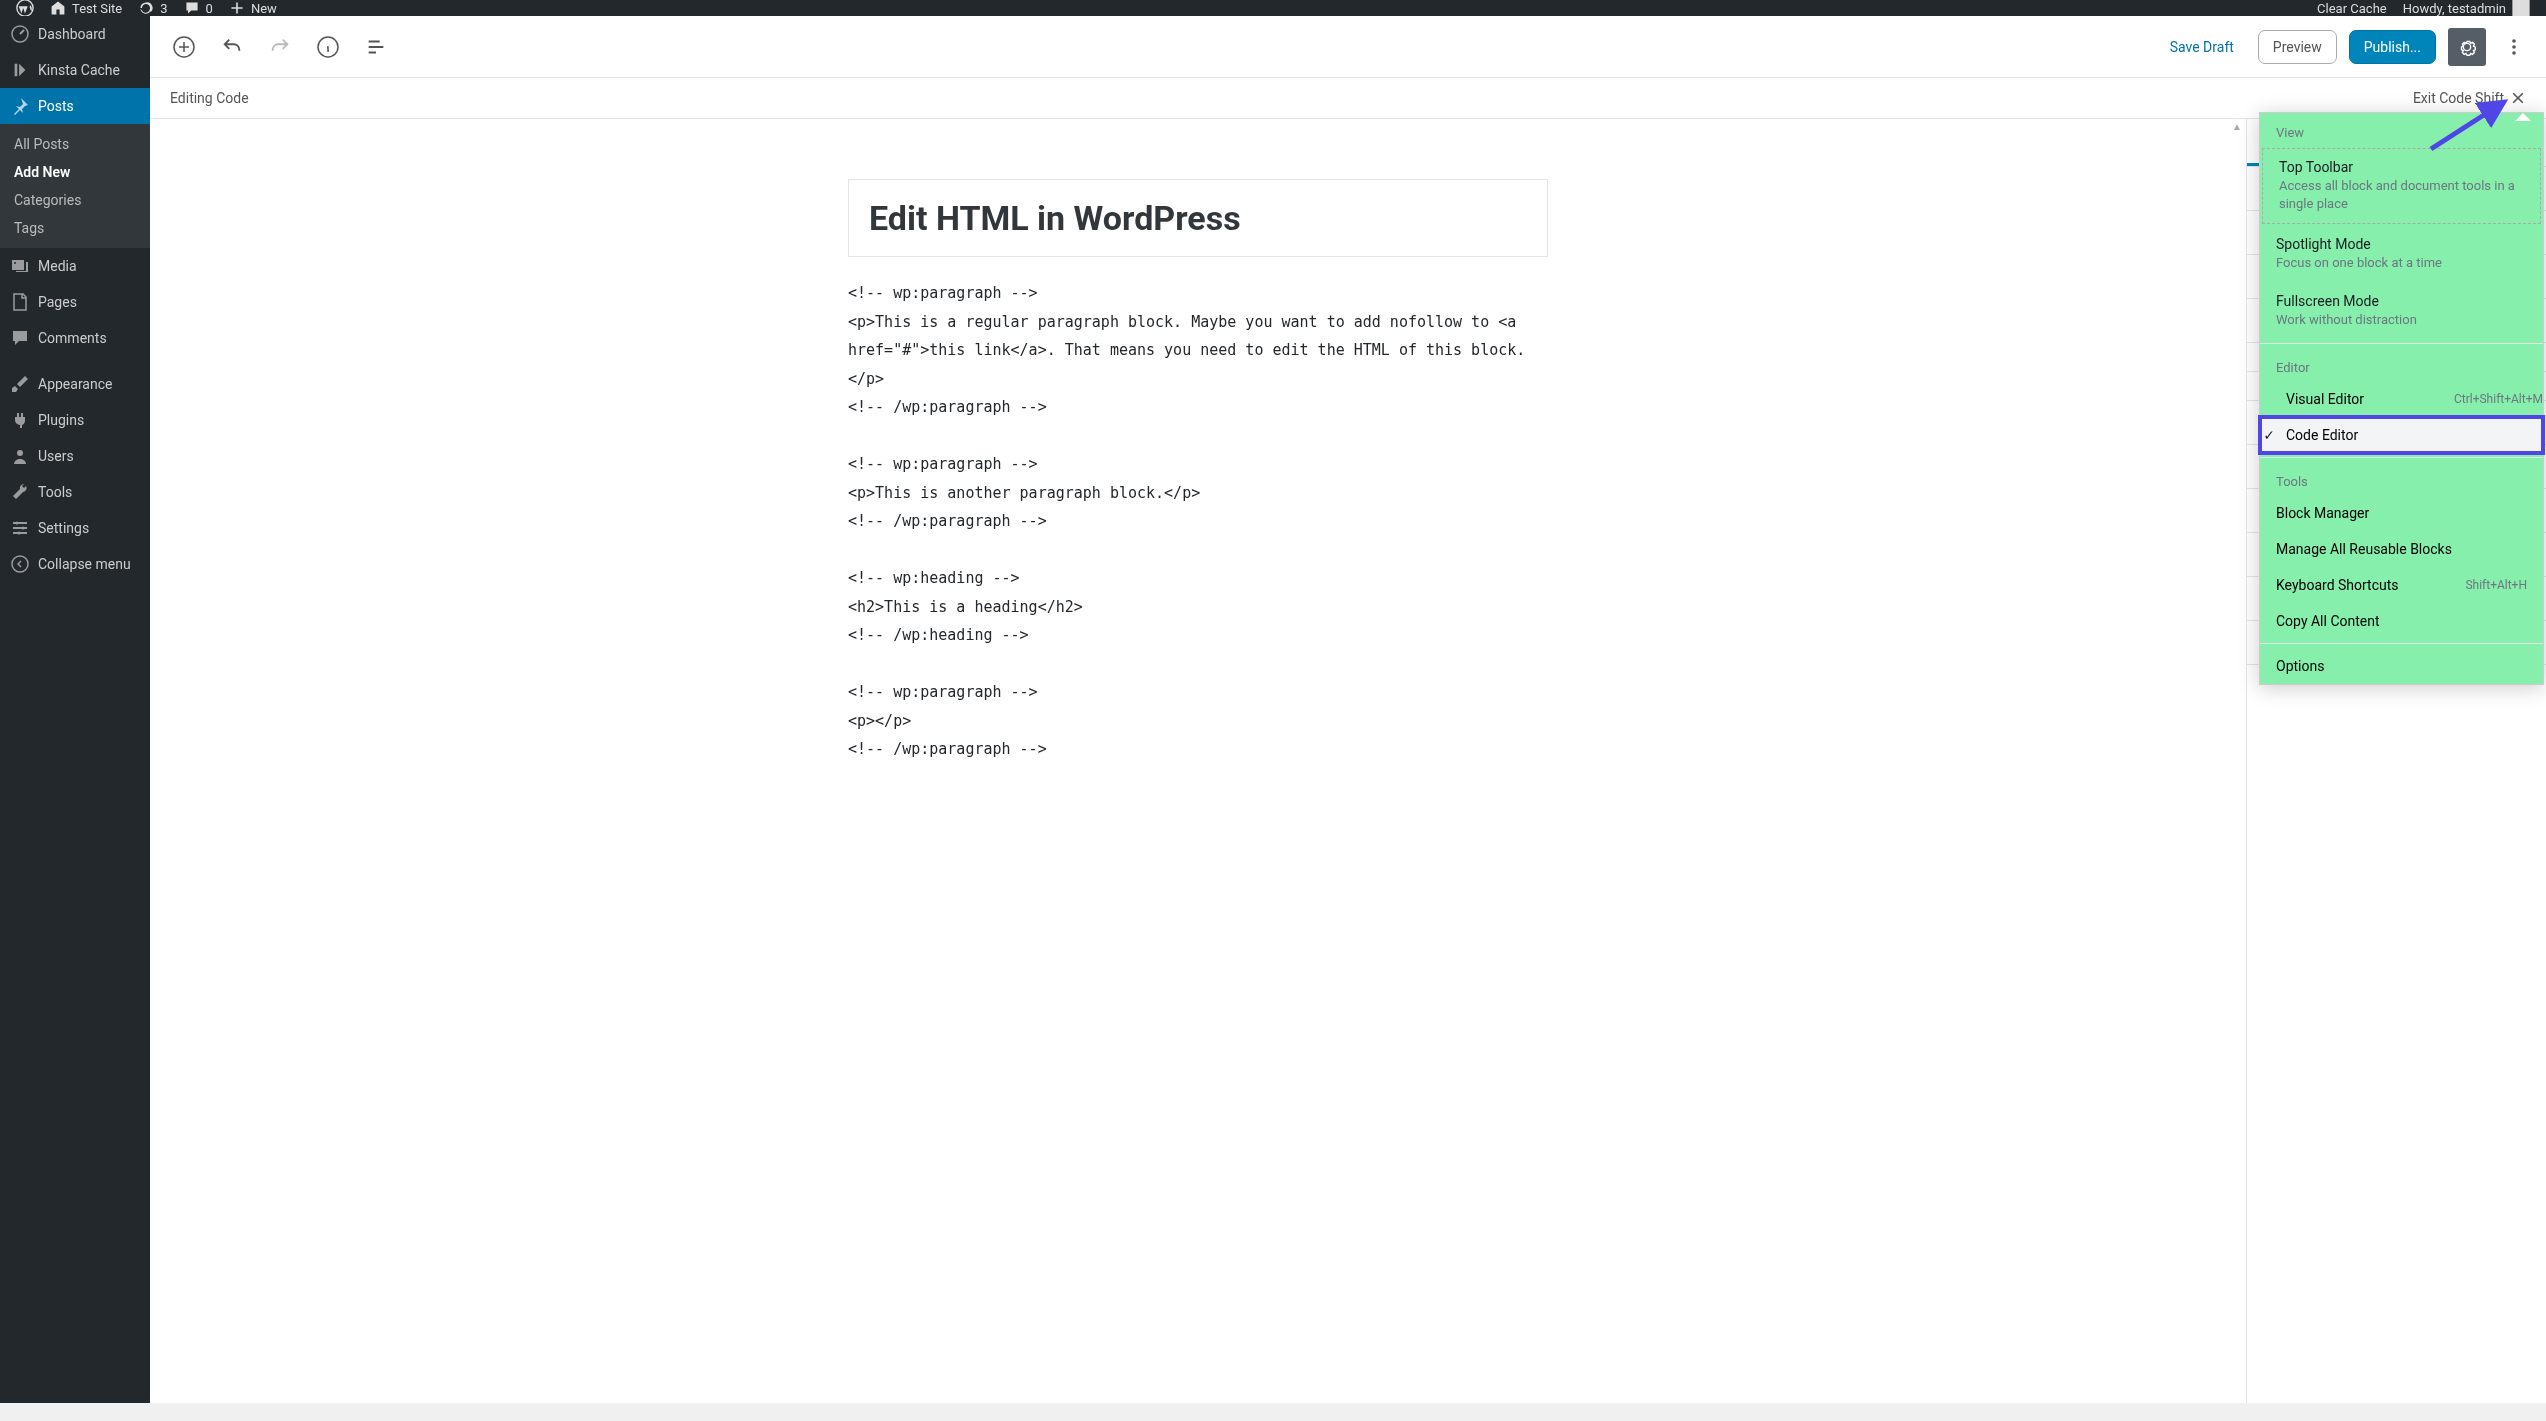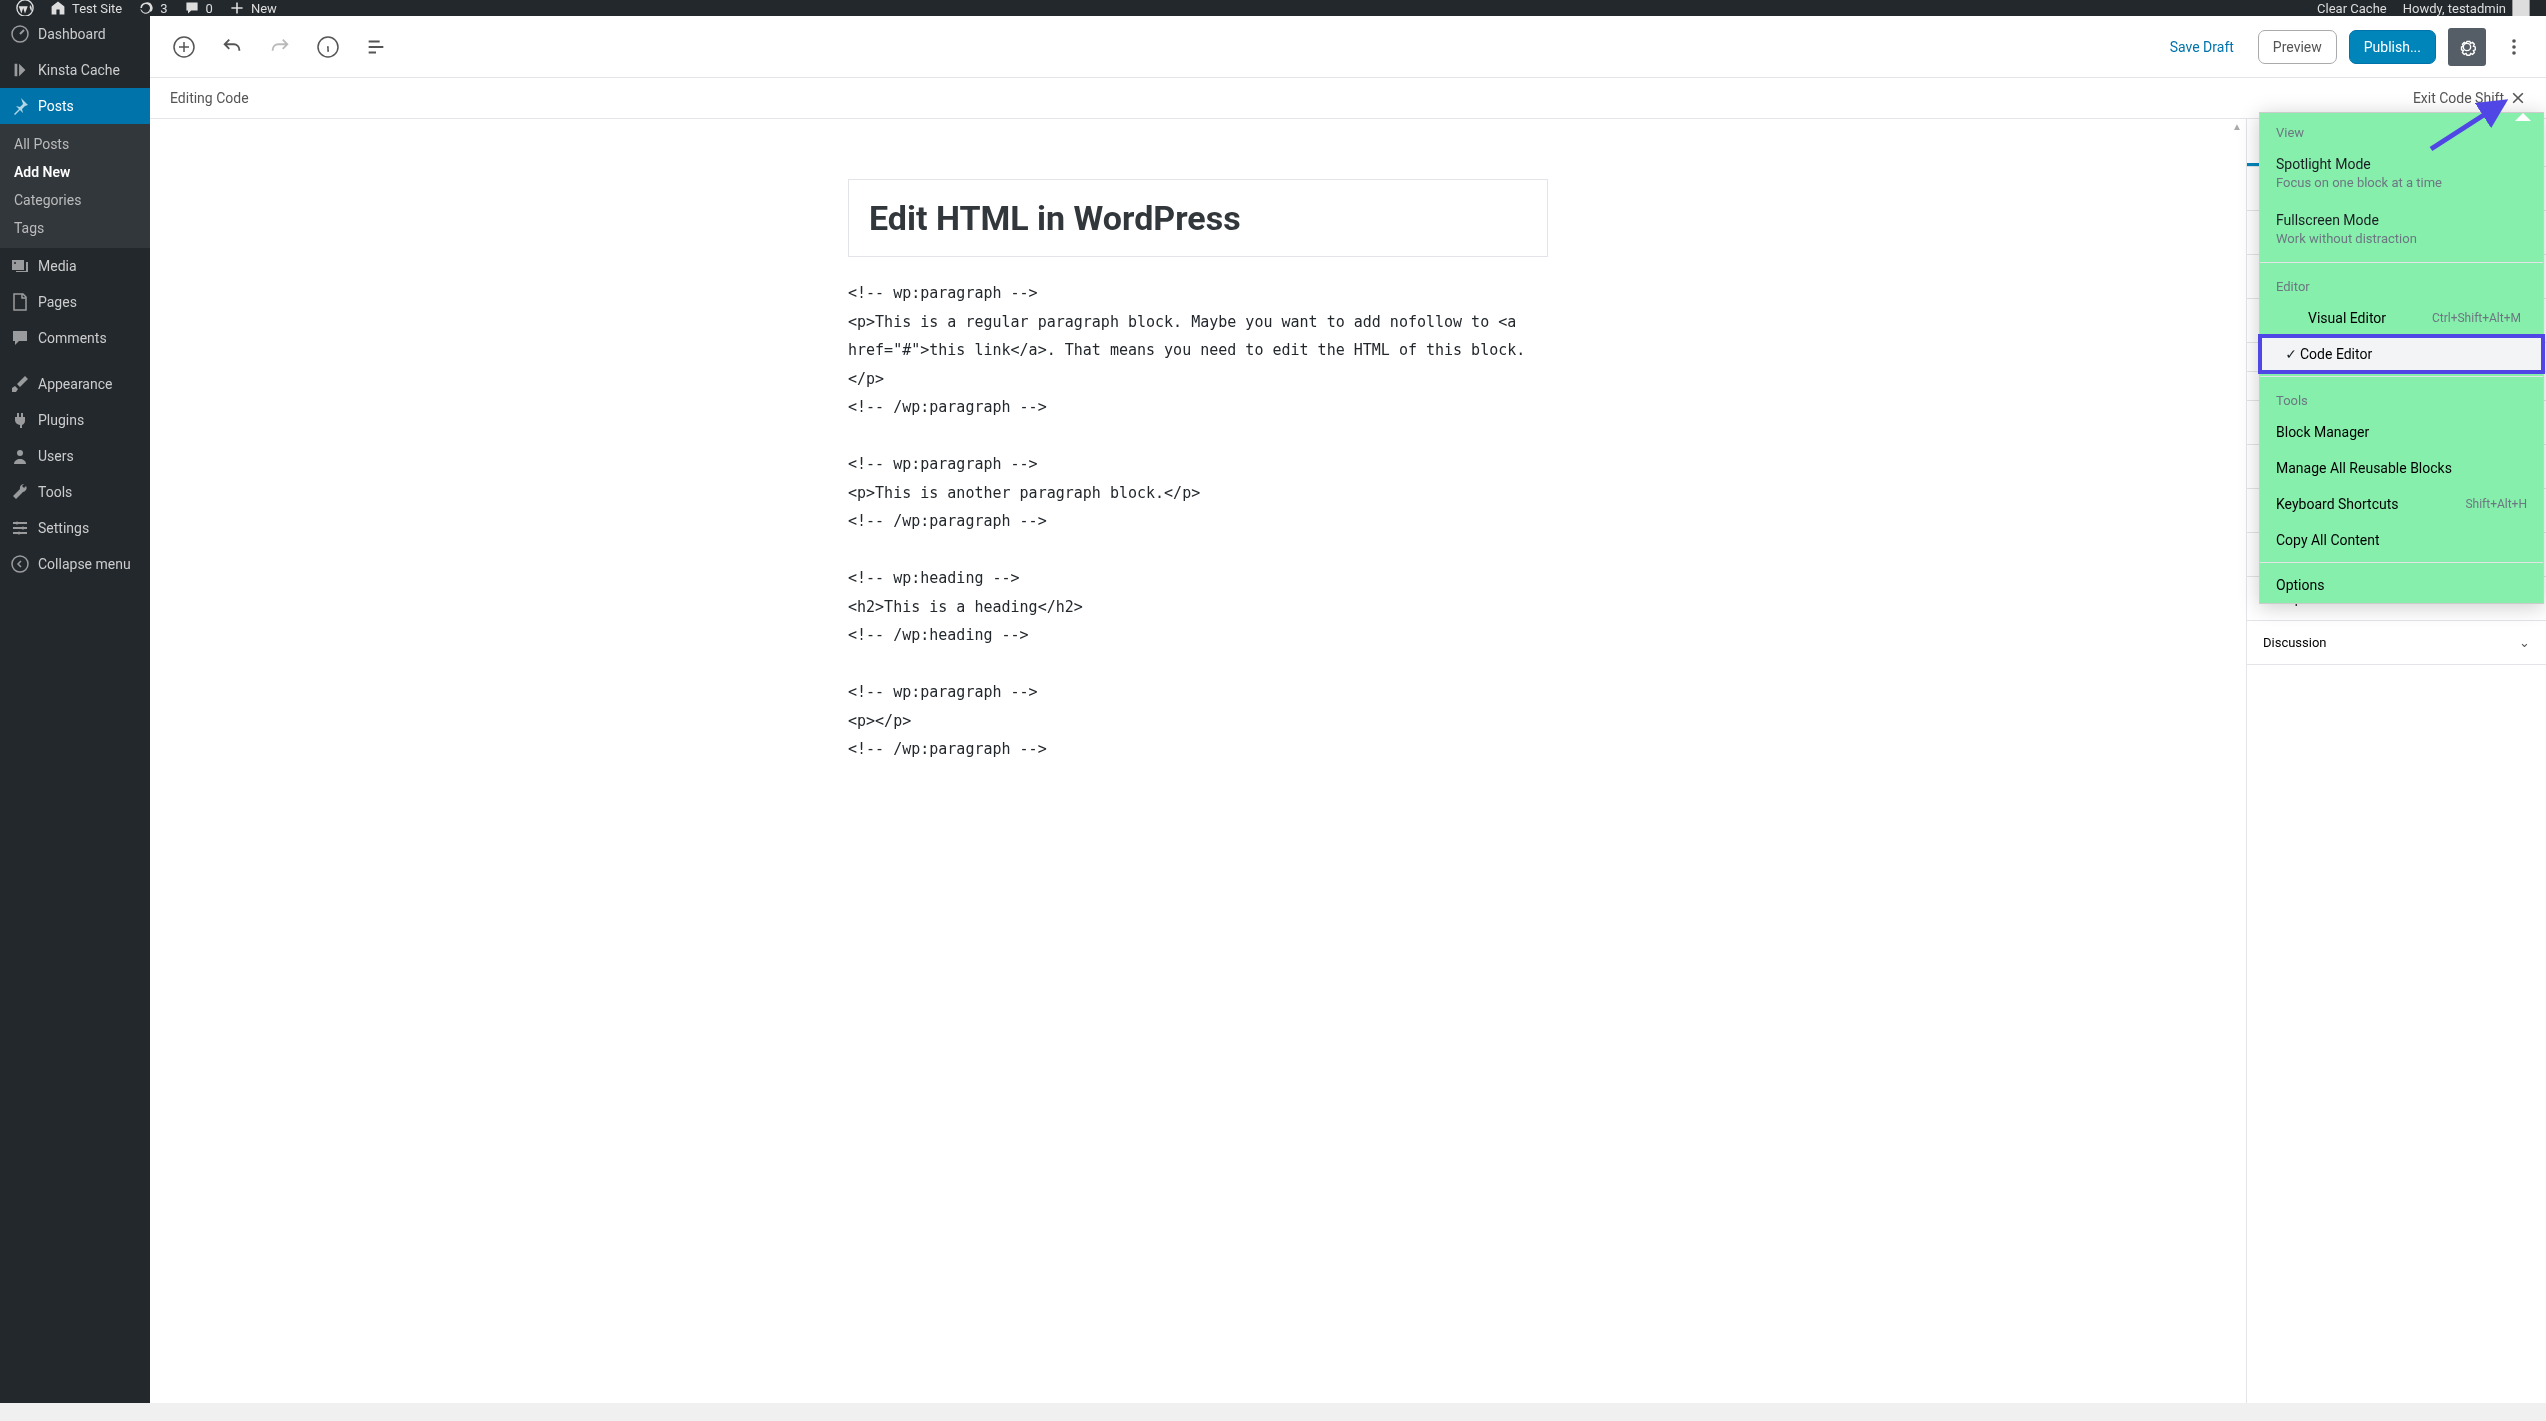--- a/index.html
+++ b/index.html
@@ -41,21 +41,21 @@
 .settings-tab{padding:14px 16px;color:#555;cursor:pointer;font-size:14px}
 .settings-tab.active{border-bottom:3px solid #0085ba;color:#191e23;font-weight:500}
 .panel-row{padding:14px 16px;border-bottom:1px solid #e2e4e7;display:flex;align-items:center;justify-content:space-between;cursor:pointer}
 .panel-row .chev{color:#555}
 .dropdown{position:absolute;right:2px;top:96px;width:285px;background:#86efac;box-shadow:0 3px 20px rgba(0,0,0,.2);border:1px solid #ccc;font-size:14px;z-index:100}
 .dropdown::before{content:"";position:absolute;top:-8px;right:12px;border:8px solid transparent;border-bottom-color:#fff}
 .dd-section-label{padding:12px 16px 6px;color:#6c7781;font-size:13px}
 .dd-item{padding:10px 16px;cursor:pointer}
 .dd-item .dd-title{color:#191e23;margin-bottom:2px}
 .dd-item .dd-desc{color:#6c7781;font-size:13px;line-height:1.4}
-.dd-item.with-check{display:flex;align-items:center;padding:10px 22px}
+.dd-item.with-check{display:flex;align-items:center;gap:8px;padding:10px 0}
 .dd-item.with-check .check{width:18px;text-align:center;color:#191e23}
 .dd-item.shortcut{display:flex;justify-content:space-between;align-items:center}
 .dd-item .kbd{color:#6c7781;font-size:12px}
 .dd-divider{height:1px;background:#e2e4e7;margin:4px 0}
 .dd-boxed{border:1px dashed #aaa;margin:2px}
 .highlight-box{outline:4px solid #4f46e5;outline-offset:-2px}
 .arrow-annotation{position:absolute;top:78px;right:30px;z-index:200;pointer-events:none}
 svg{display:block}
 </style>
 </head>
@@ -337,20 +337,26 @@
           </div>
         <div class="panel-row">
             <span>Discussion</span>
             <span class="chev">⌄</span>
           </div>
       </div>
     </div>
 
     <div class="dropdown">
       <div class="dd-section-label">View</div>
+      <div class="dd-boxed">
+        <div class="dd-item">
+          <div class="dd-title">Top Toolbar</div>
+          <div class="dd-desc">Access all block and document tools in a single place</div>
+        </div>
+      </div>
       <div class="dd-item">
         <div class="dd-title">Spotlight Mode</div>
         <div class="dd-desc">Focus on one block at a time</div>
       </div>
       <div class="dd-item">
         <div class="dd-title">Fullscreen Mode</div>
         <div class="dd-desc">Work without distraction</div>
       </div>
       <div class="dd-divider"></div>
       <div class="dd-section-label">Editor</div>

